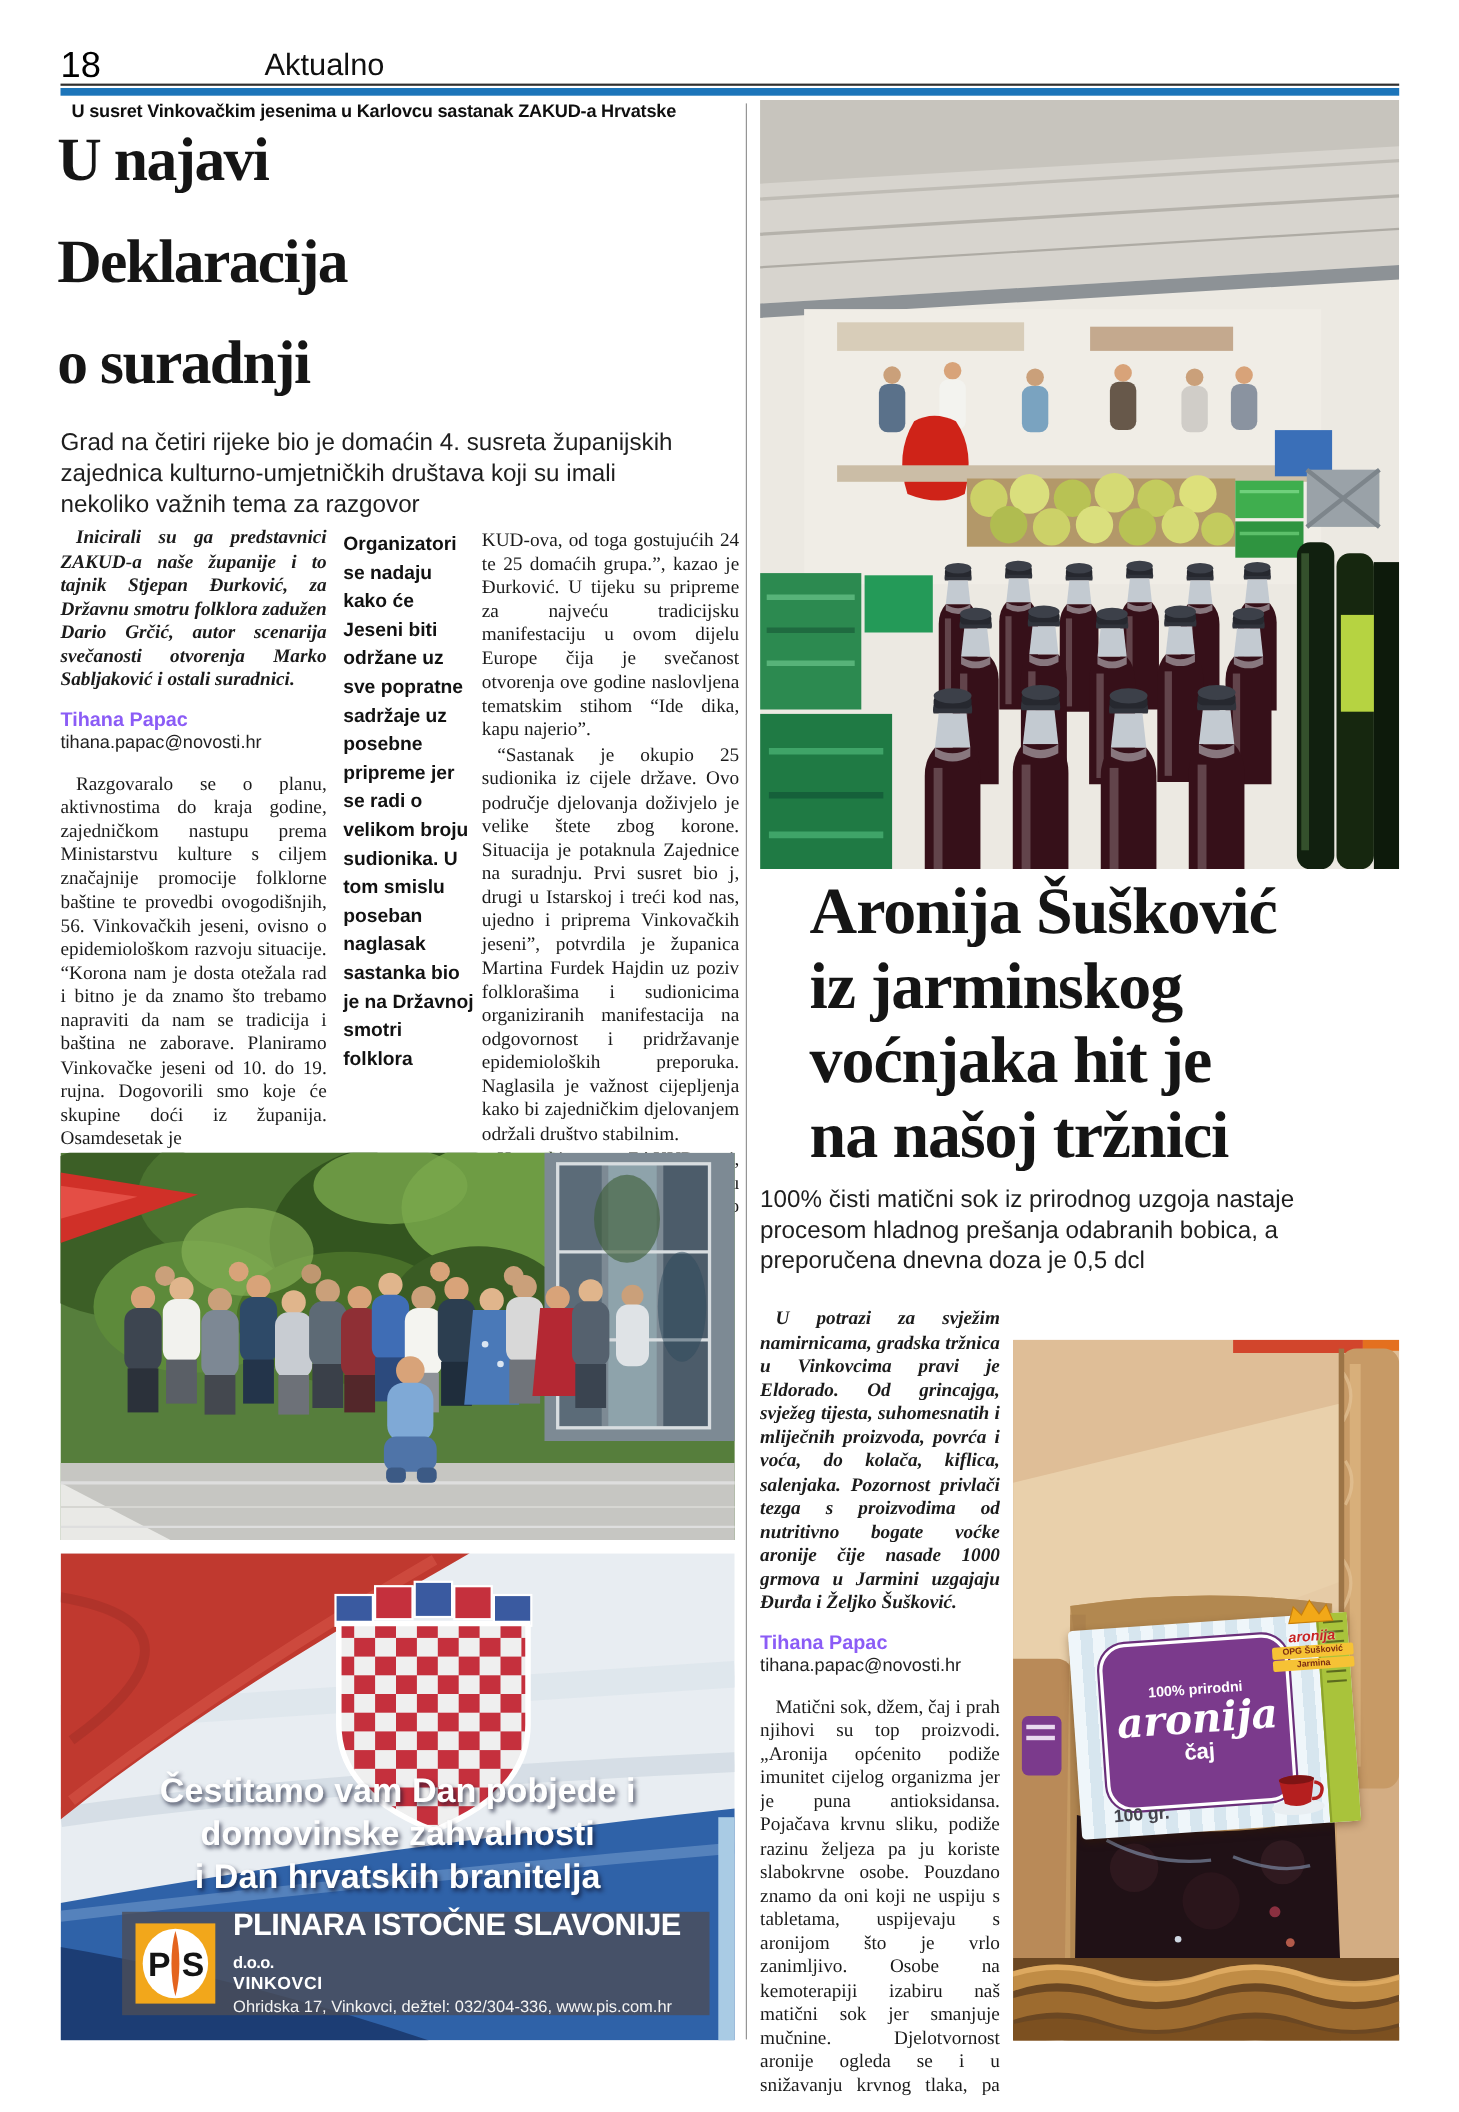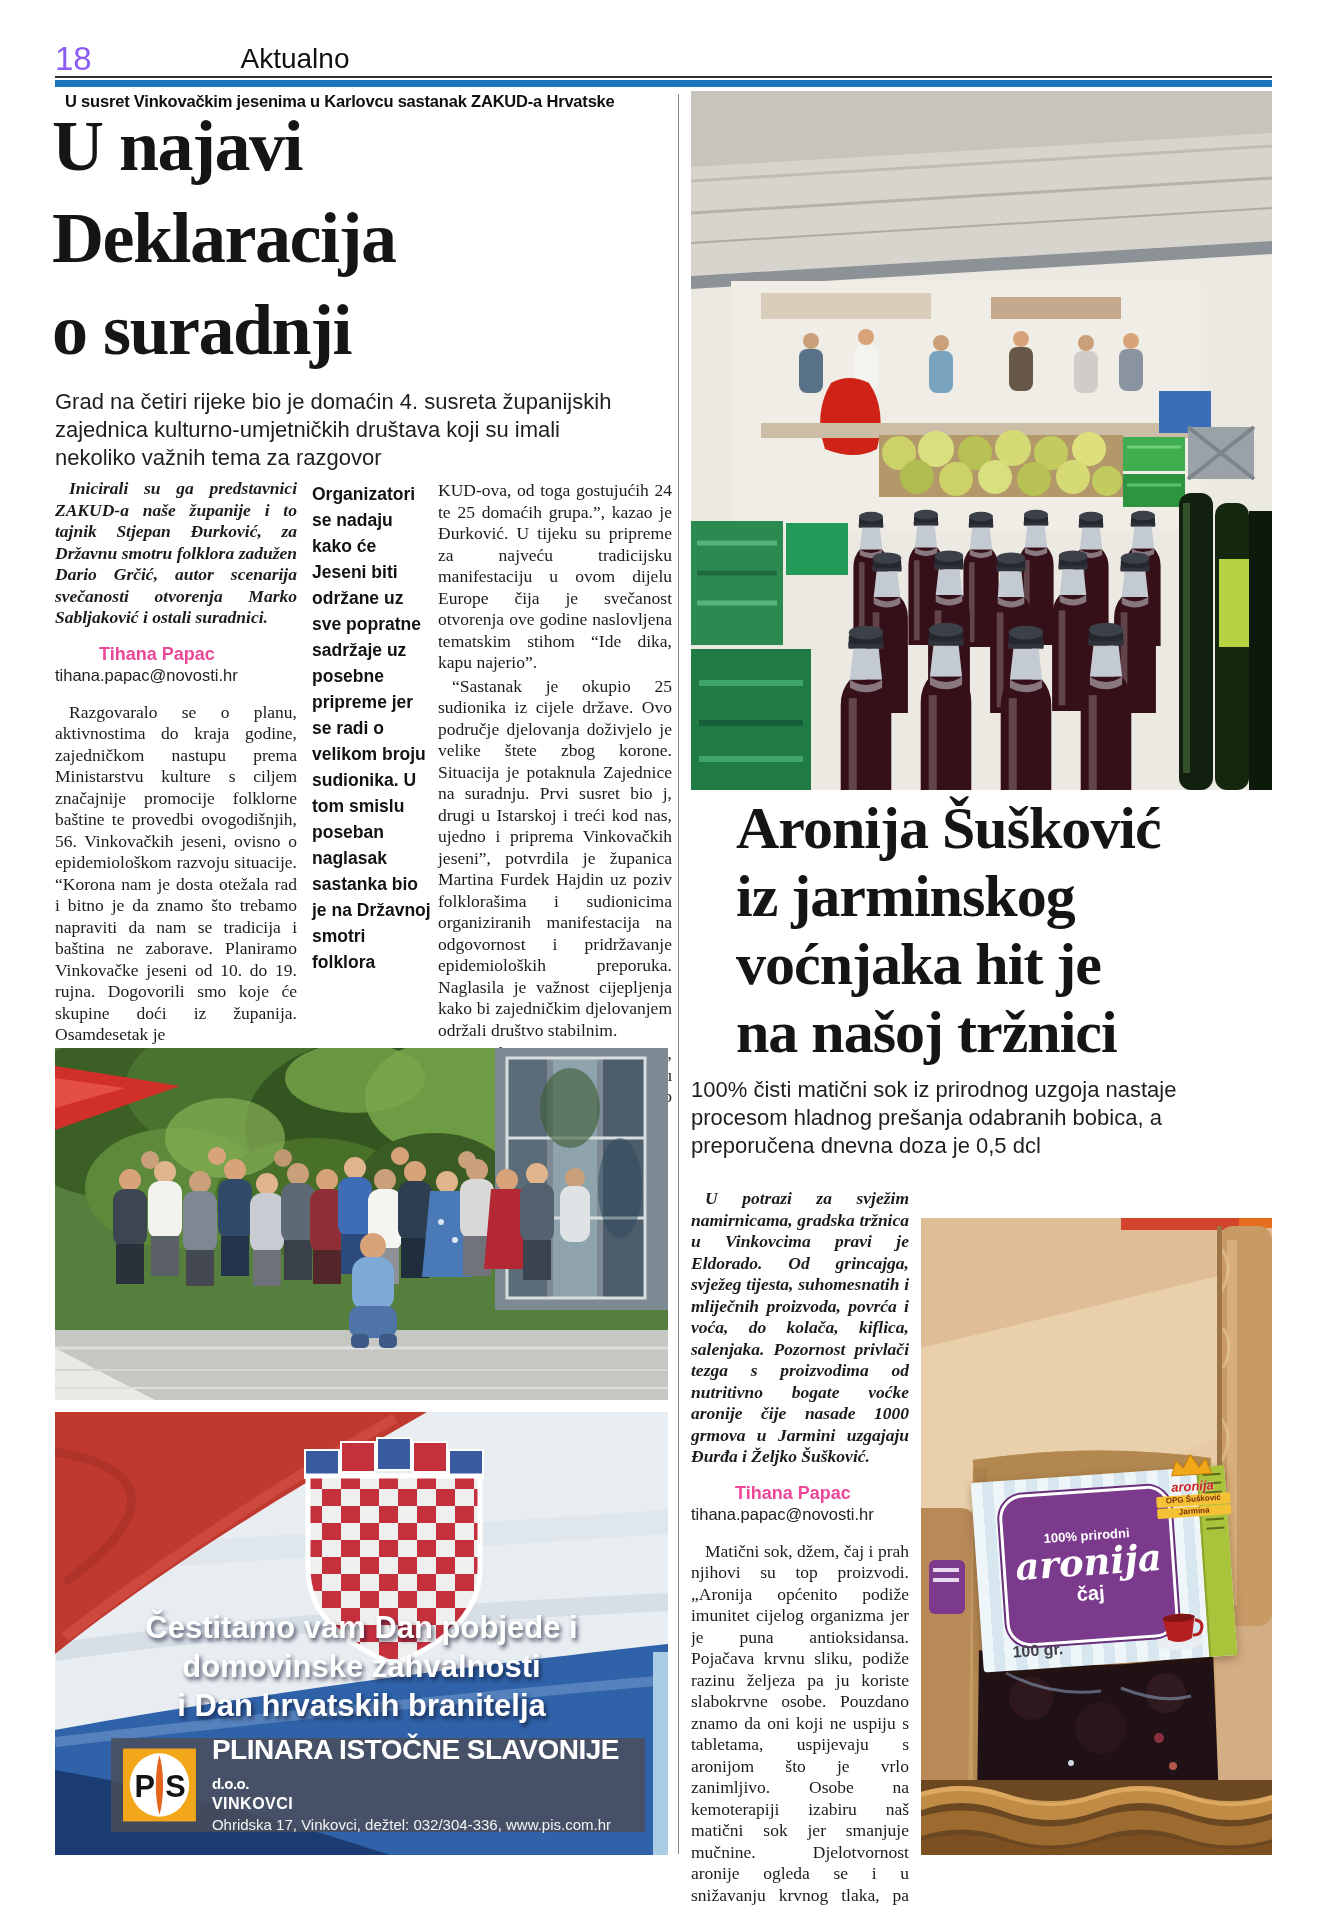--- a/index.html
+++ b/index.html
@@ -6,40 +6,40 @@
   html,body { background:#ffffff; }
   .page {
     position: relative; width: 1326px; height: 1920px;
     background: #ffffff; overflow: hidden;
     font-family: "Liberation Sans", sans-serif;
     color: #1b1b1b;
   }
   .abs { position: absolute; }
 
   
-  .page-num { font: 400 33px/1 "Liberation Sans", sans-serif; color:#8b5cf6; }
+  .page-num { font: 400 33px/1 "Liberation Sans", sans-serif; color:#000000; }
   .section-title { font: 400 28px/1 "Liberation Sans", sans-serif; color:#101010; text-align:center; }
   .pub-block { text-align: right; }
   .pub-date { font: 400 12px/1.2 "Liberation Sans", sans-serif; color:#b3b3b3; }
   .pub-name { font: 700 16px/1.2 "Liberation Sans", sans-serif; color:#101010; margin-top:2px; }
   .thin-rule { background:#2f2f2f; }
   .blue-rule { background:#1c75ba; }
   .v-divider { background:#8a8a8a; }
 
   
   .kicker { font: 700 16.5px/1.2 "Liberation Sans", sans-serif; color:#0f0f0f; letter-spacing:-0.2px; }
   .headline { font-family:"Liberation Serif","DejaVu Serif",serif; font-weight:700; color:#151515; letter-spacing:-1.5px; }
-  .h1-size { font-size:72px; line-height:92px; }
+  .h1-size { font-size:56px; line-height:92px; }
   .h2-size { font-size:60px; line-height:68px; letter-spacing:-1px;margin-left:48px; }
   .deck { font: 400 22px/28px "Liberation Sans", sans-serif; color:#1e1e1e; }
   .bodycol { font: 400 17.5px/21.5px "Liberation Serif","DejaVu Serif",serif; text-align:justify; color:#1b1b1b; }
   .lead-para { font-weight:700; text-indent:14px;font-style:italic; }
   .body-para { text-indent:14px; margin-top:2px; }
   .body-para.noindent { text-indent:0; }
-  .byline-name { font: 700 18px/1.25 "Liberation Sans", sans-serif; color:#ec4899; margin-top:14px;margin-left:44px; }
+  .byline-name { font: 700 18px/1.25 "Liberation Sans", sans-serif; color:#8b5cf6; margin-top:14px; }
   .byline-mail { font: 400 16.5px/1.25 "Liberation Sans", sans-serif; color:#222; }
   .after-byline { margin-top:16px; }
   .pull-quote { font: 700 17.5px/26px "Liberation Sans", sans-serif; color:#121212; }
 
   
   .flag-ad { overflow:hidden; }
   .ad-greeting {
     position:absolute; left:0; right:0; top:196px; text-align:center;
     font: 700 31px/39px "Liberation Sans", sans-serif; color:#ffffff;
     text-shadow: 2px 3px 4px rgba(15,20,45,.7);

